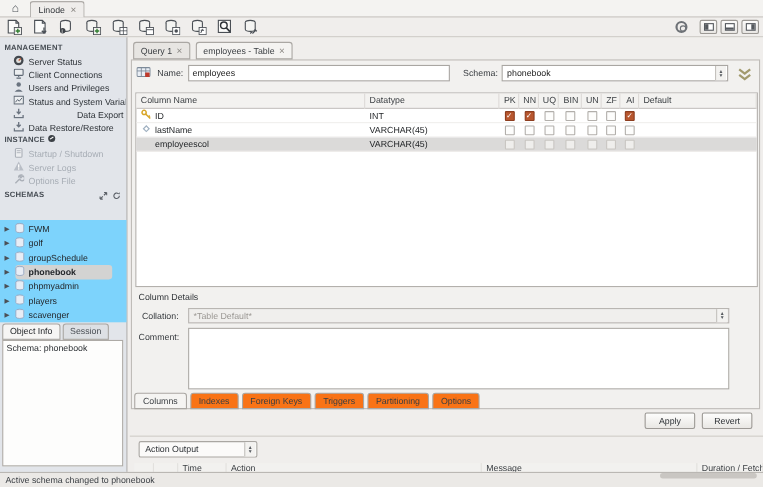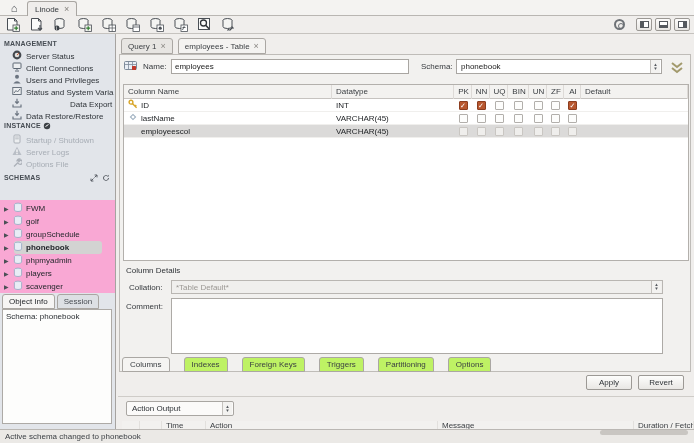--- a/index.html
+++ b/index.html
@@ -27,21 +27,21 @@
 
   
   #sidebar { position:absolute; left:0; top:34px; width:116px; height:395px; background:#e2e5ea; border-right:1px solid #a6a3a0; }
   .side-header { position:absolute; left:4px; font-size:7px; font-weight:bold; color:#474d54; letter-spacing:.2px; }
   .side-item { position:absolute; left:12px; height:12px; display:flex; align-items:center; gap:4px; white-space:nowrap; overflow:hidden; width:102px; }
   .side-item .lbl { color:#2e3338; }
   .side-item.disabled .lbl { color:#a7adb5; }
   .hdr-ico { display:inline-block; vertical-align:middle; }
   #schema-filter { position:absolute; left:4px; top:150px; width:106px; height:14px; background:#fff; border:1px solid #aeb6c2; border-radius:7px; display:flex; align-items:center; padding:0 4px; gap:3px; }
   #schema-filter .ph { color:#9aa0a8; }
-  #schema-list { position:absolute; left:0; top:166px; width:115px; height:93px; background:#f9a8d4; overflow:hidden; }
+  #schema-list { position:absolute; left:0; top:166px; width:115px; height:93px; background:#7dd3fc; overflow:hidden; }
   .schema-row { position:absolute; left:0; width:115px; height:13px; display:flex; align-items:center; gap:3px; padding-left:4px; }
   .schema-row .tri { color:#4b5056; font-size:6px; width:6px; }
   .schema-row .nm { color:#23272b; }
   .schema-row.selected { }
   .schema-row.selected .hl { position:absolute; left:14px; top:0; width:88px; height:13px; background:#d3d3d2; border-radius:3px; }
   .schema-row.selected .nm { font-weight:bold; }
   .schema-row > * { position:relative; }
   #info-tabs { position:absolute; left:2px; top:260px; height:15px; display:flex; gap:2px; }
   .info-tab { height:15px; padding:0 6px; line-height:14px; border:1px solid #a9a6a2; border-radius:3px 3px 0 0; background:#dde0e4; color:#4a4f55; }
   .info-tab.active { background:#f6f5f4; color:#26292d; }
@@ -74,22 +74,22 @@
   .g-row.selected .cbx { border-color:#c9c6c2; background:#efeeec; }
 
   
   #col-details-title { position:absolute; left:10px; top:232px; color:#2e3236; }
   #collation-lbl { position:absolute; left:13px; top:249px; color:#35393d; }
   #collation-field { position:absolute; left:55px; top:246px; width:492px; height:14px; background:#f0efed; border:1px solid #b9b6b2; color:#9b9archive894; padding-left:4px; line-height:13px; color:#9b9894; }
   #comment-lbl { position:absolute; left:10px; top:268px; color:#35393d; }
   #comment-area { position:absolute; left:55px; top:264px; width:492px; height:56px; background:#fff; border:1px solid #adaaa6; resize:none; font-family:"Liberation Sans","DejaVu Sans",sans-serif; font-size:8px; }
 
   
-  #bottom-tabs { position:absolute; left:6px; top:323px; height:15px; display:flex; gap:14px; }
-  .b-tab { height:15px; padding:0 7px; line-height:14px; border:1px solid #aaa7a3; border-radius:3px 3px 0 0; background:#bef264; color:#3a3e42; }
+  #bottom-tabs { position:absolute; left:6px; top:323px; height:15px; display:flex; gap:3px; }
+  .b-tab { height:15px; padding:0 7px; line-height:14px; border:1px solid #aaa7a3; border-radius:3px 3px 0 0; background:#f97316; color:#3a3e42; }
   .b-tab.active { background:#f5f4f2; }
 
   .btn { position:absolute; top:341px; height:15px; border:1px solid #9c9995; border-radius:2px; background:linear-gradient(#fdfdfc,#e9e7e4); font-size:8px; text-align:center; line-height:13px; color:#2e3236; font-family:"Liberation Sans","DejaVu Sans",sans-serif; }
 
   
   #action-output { position:absolute; left:2px; top:362px; width:576px; height:33px; border-top:1px solid #cfccc8; }
   #ao-select { position:absolute; left:8px; top:4px; width:108px; height:15px; background:#fbfaf9; border:1px solid #a9a6a2; border-radius:2px; display:flex; align-items:center; padding-left:5px; color:#2e3236; }
   #ao-header { position:absolute; left:4px; top:24px; width:572px; height:12px; display:flex; background:#f2f1ef; border-bottom:2px solid #d9744e; }
   .ao-cell { line-height:10px; padding-left:4px; color:#3a3e42; border-right:1px solid #e2e0dd; overflow:hidden; white-space:nowrap; }
 

